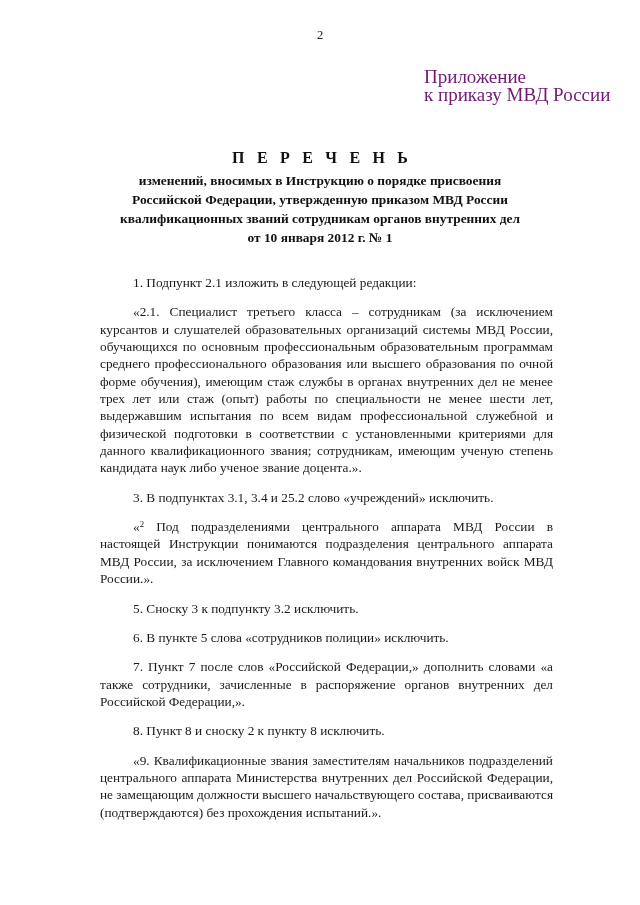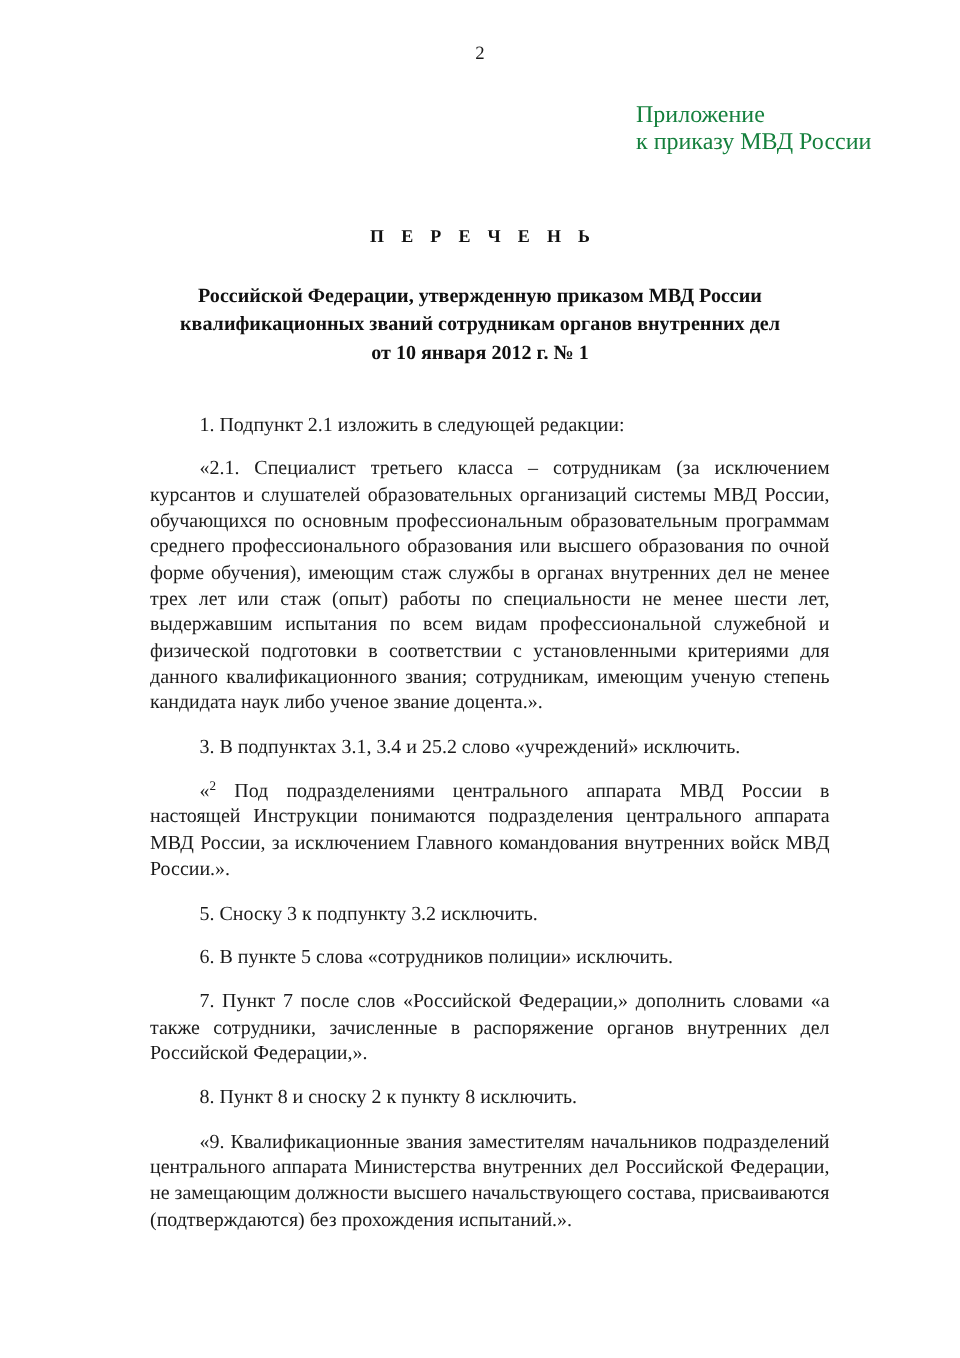--- a/index.html
+++ b/index.html
@@ -33,45 +33,45 @@
     line-height: 14px;
     color: #1b1b1b;
   }
 
   
   .header-block {
     position: absolute;
     top: 68px;
     left: 424px;
     width: 210px;
-    font-size: 16px;
+    font-size: 19px;
     line-height: 18px;
-    color: #15803d;
+    color: #701a75;
     white-space: nowrap;
   }
   .header-block .hline { display: block; }
 
   
   .title-block {
     position: absolute;
     top: 148px;
     left: 74px;
     width: 492px;
     text-align: center;
     font-weight: bold;
     font-size: 13.4px;
     line-height: 19px;
     color: #111111;
   }
   .title-main {
     display: block;
     letter-spacing: 4.2px;
-    font-size: 12px;
+    font-size: 16px;
     text-indent: 4.2px;
-    margin-bottom: 20px;
+    margin-bottom: 4px;
   }
   .title-sub { display: block; }
 
   
   .body {
     position: absolute;
     top: 262px;
     left: 88px;
     width: 477px;
     font-size: 13.3px;
@@ -98,20 +98,21 @@
 
   <div class="page-number">2</div>
 
   <div class="header-block">
     <span class="hline">Приложение</span>
     <span class="hline">к приказу МВД России</span>
   </div>
 
   <div class="title-block">
     <span class="title-main">П Е Р Е Ч Е Н Ь</span>
+    <span class="title-sub">изменений,  вносимых  в  Инструкцию о порядке присвоения</span>
     <span class="title-sub">Российской Федерации, утвержденную приказом МВД России</span>
     <span class="title-sub">квалификационных званий сотрудникам органов внутренних дел</span>
     <span class="title-sub">от 10 января 2012 г. № 1</span>
   </div>
 
   <div class="body">
 
     <p class="para">1. Подпункт 2.1 изложить в следующей редакции:</p>
 
     <p class="para">«2.1. Специалист третьего класса – сотрудникам (за исключением курсантов и слушателей образовательных организаций системы МВД России, обучающихся по основным профессиональным образовательным программам среднего профессионального образования или высшего образования по очной форме обучения), имеющим стаж службы в органах внутренних дел не менее трех лет или стаж (опыт) работы по специальности не менее шести лет, выдержавшим испытания по всем видам профессиональной служебной и физической подготовки в соответствии с установленными критериями для данного квалификационного звания; сотрудникам, имеющим ученую степень кандидата наук либо ученое звание доцента.».</p>

